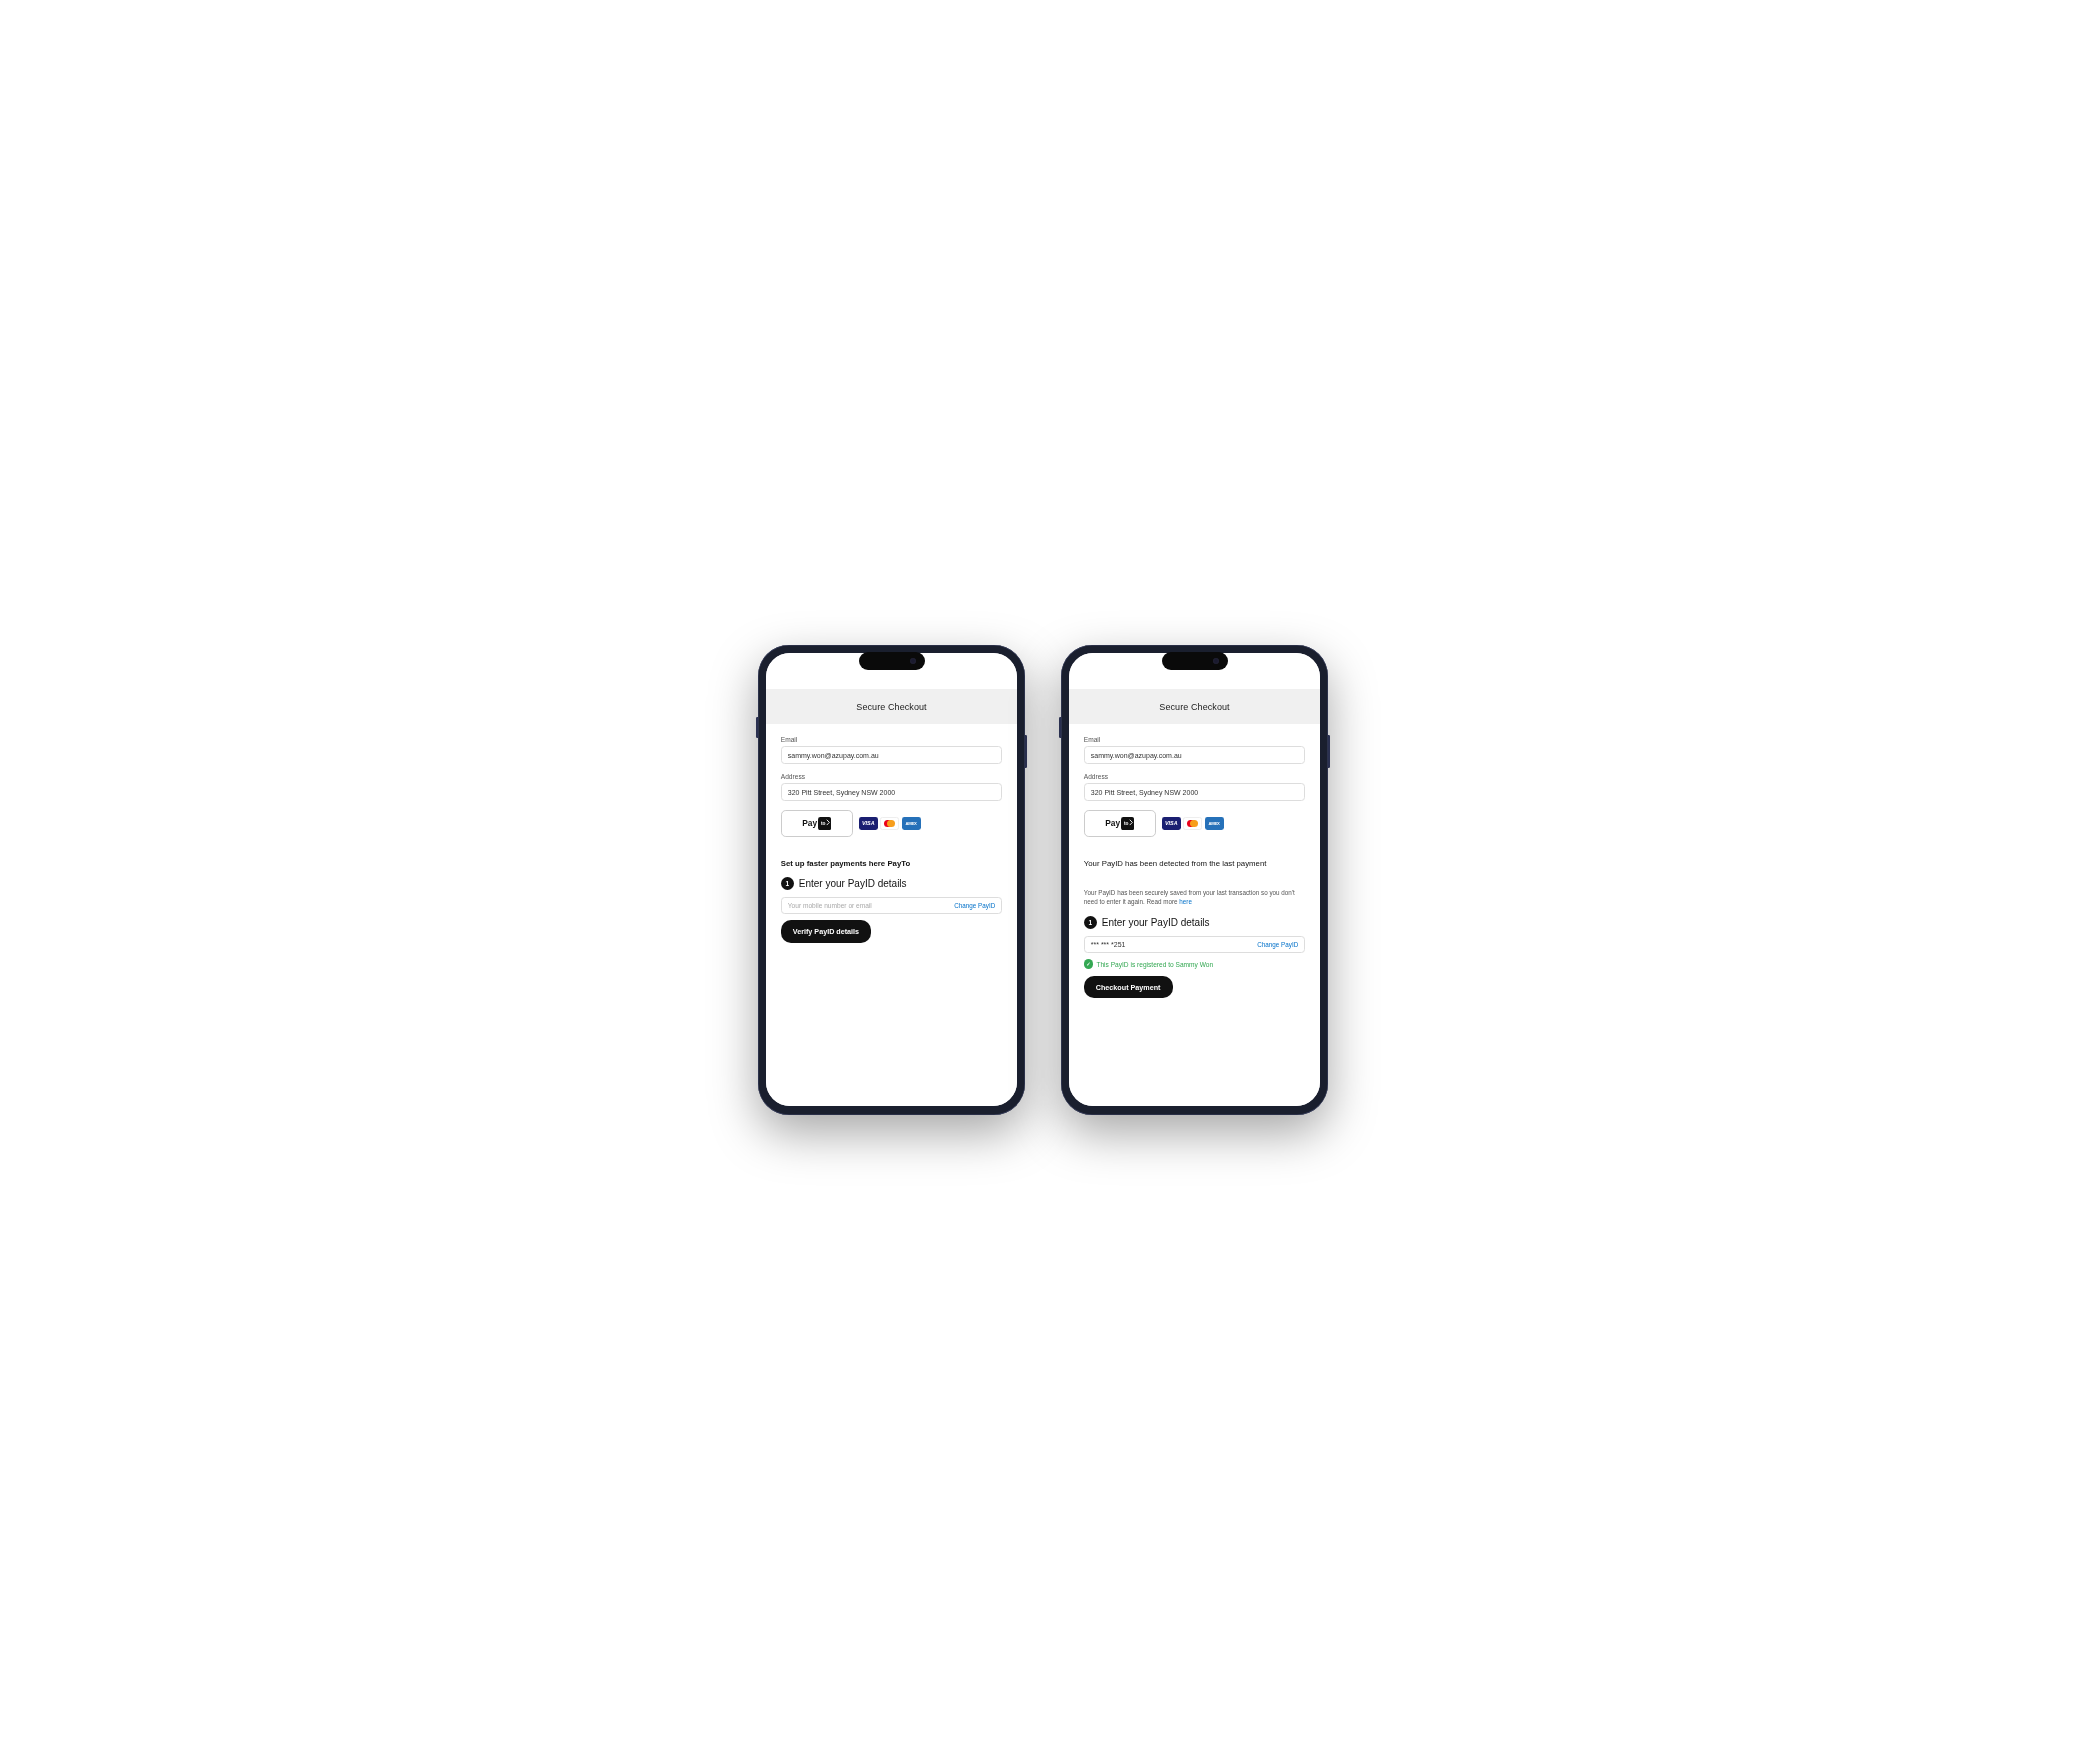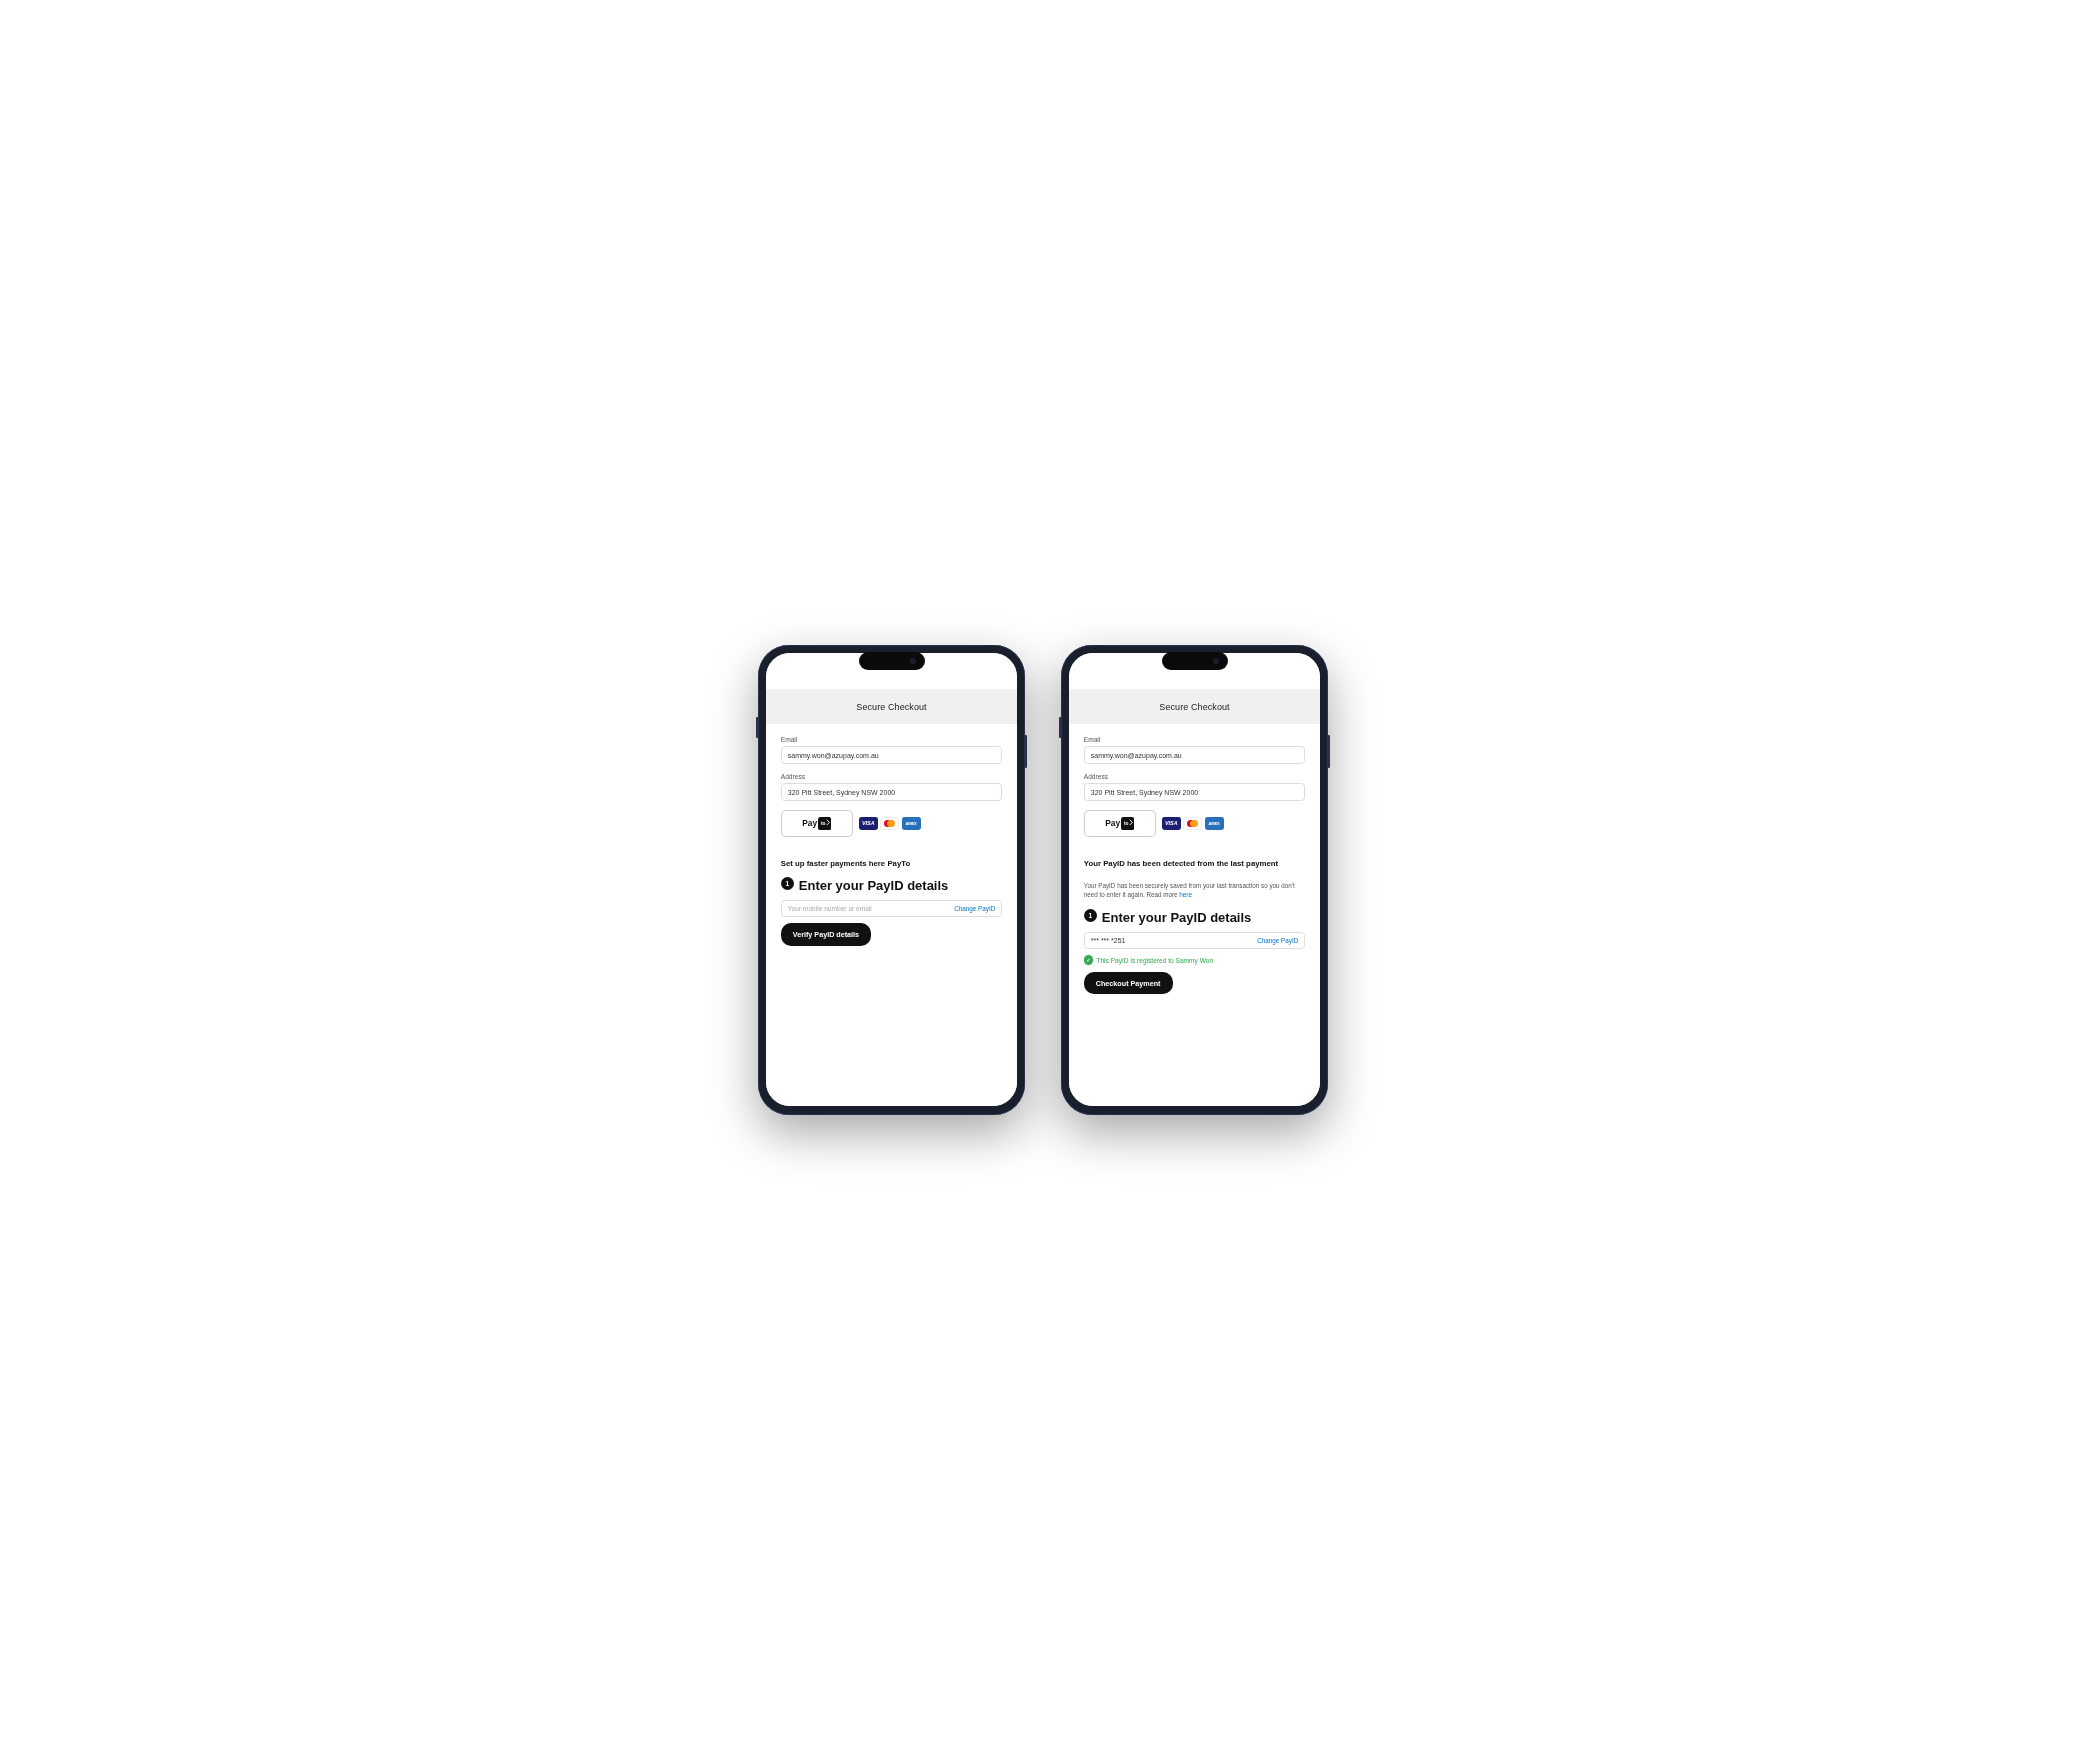--- a/index.html
+++ b/index.html
@@ -204,23 +204,23 @@
     }
 
     
     .payid-detected {
       padding: 0 14.4px;
       margin-bottom: 8.4px;
     }
 
     .payid-detected-title {
       font-size: 7.8px;
-      font-weight: 700;
+      font-weight: 400;
       color: #111;
-      margin-bottom: 13px;
+      margin-bottom: 20px;
     }
 
     .payid-detected-desc {
       font-size: 6.3px;
       color: #555;
       line-height: 1.5;
     }
 
     .payid-detected-desc a {
       color: #0070c9;
@@ -244,22 +244,22 @@
       display: flex;
       align-items: center;
       justify-content: center;
       font-size: 6.6px;
       font-weight: 700;
       flex-shrink: 0;
       margin-top: 0.6px;
     }
 
     .step-label {
-      font-size: 13px;
-      font-weight: 700;
+      font-size: 10px;
+      font-weight: 400;
       color: #111;
       padding-top: 1.8px;
     }
 
     
     .payid-input-row {
       display: flex;
       align-items: center;
       border: 0.6px solid #ddd;
       border-radius: 3.6px;

